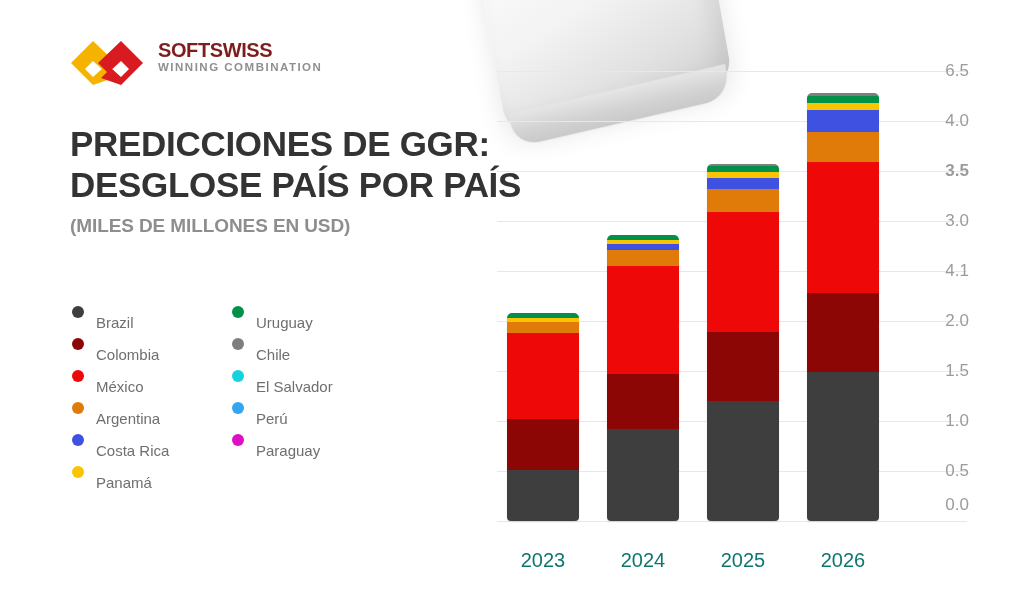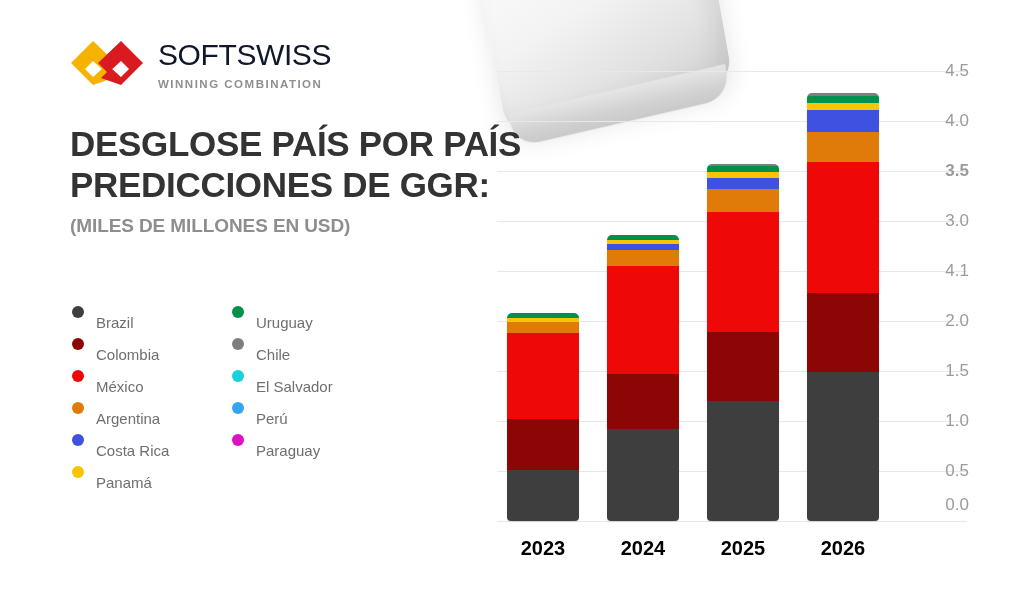--- a/index.html
+++ b/index.html
@@ -58,32 +58,32 @@
     width: 74px;
     height: 46px;
     flex: 0 0 auto;
     margin-top: 2px;
   }
   .logo-text {
     margin-left: 14px;
     padding-top: 2px;
   }
   .logo-word {
-    font-size: 30px;
-    font-weight: normal;
+    font-size: 20px;
+    font-weight: bold;
     letter-spacing: -0.4px;
-    color: #0f172a;
+    color: #7f1d1d;
     line-height: 1.02;
   }
   .logo-tag {
     font-size: 11.5px;
     font-weight: bold;
     letter-spacing: 1.5px;
     color: #8f8f8f;
-    margin-top: 7px;
+    margin-top: 1px;
   }
 
   
   .headline {
     position: absolute;
     left: 70px;
     top: 124px;
     width: 470px;
   }
   .headline-line {
@@ -183,26 +183,25 @@
     display: flex;
     flex-direction: column-reverse;
     box-shadow: 0 1px 2px rgba(0,0,0,0.10);
   }
   .seg {
     width: 100%;
     flex: 0 0 auto;
   }
   .xlabel {
     position: absolute;
-    top: 466px;
+    top: 478px;
     width: 100px;
     text-align: center;
     font-size: 20px;
-    color: #000000;
-    font-weight: bold;
+    color: #0f766e;
   }
 </style>
 </head>
 <body>
 
 <div id="root">
 
   <div class="deco-slab"></div>
 
   <div class="logo-block">
@@ -212,22 +211,22 @@
         <path d="M102 2 L146 46 L102 90 L62 76 L82 56 L102 74 L118 58 L102 42 L76 66 L56 46 Z" fill="#D91A21"></path>
       </g>
     </svg>
     <div class="logo-text">
       <div class="logo-word">SOFTSWISS</div>
       <div class="logo-tag">WINNING COMBINATION</div>
     </div>
   </div>
 
   <div class="headline">
+    <div class="headline-line">PREDICCIONES DE GGR:</div>
     <div class="headline-line">DESGLOSE PAÍS POR PAÍS</div>
-    <div class="headline-line">PREDICCIONES DE GGR:</div>
   </div>
   <div class="subhead">(MILES DE MILLONES EN USD)</div>
 
   <div class="legend">
     <div class="legend-col">
       <div class="legend-item">
         <span class="legend-dot" style="background:#3E3E3E"></span>
         <span class="legend-label">Brazil</span>
       </div>
       <div class="legend-item">
@@ -291,21 +290,21 @@
         <div class="ytick" style="top: 250px;">2.0</div>
         <div class="gridline" style="top: 200px;"></div>
         <div class="ytick" style="top: 200px;">4.1</div>
         <div class="gridline" style="top: 150px;"></div>
         <div class="ytick" style="top: 150px;">3.0</div>
         <div class="gridline" style="top: 100px;"></div>
         <div class="ytick" style="top: 100px; font-weight: bold;">3.5</div>
         <div class="gridline" style="top: 50px;"></div>
         <div class="ytick" style="top: 50px;">4.0</div>
         <div class="gridline" style="top: 0px;"></div>
-        <div class="ytick" style="top: 0px;">4.5</div>
+        <div class="ytick" style="top: 0px;">6.5</div>
         <div class="bar" style="left: 10px; height: 208px;">
           <div class="seg" title="Brazil: 0.51" style="height: 51px; background: rgb(62, 62, 62);"></div>
           <div class="seg" title="Colombia: 0.51" style="height: 51px; background: rgb(140, 6, 6);"></div>
           <div class="seg" title="México: 0.86" style="height: 86px; background: rgb(238, 8, 8);"></div>
           <div class="seg" title="Argentina: 0.11" style="height: 11px; background: rgb(224, 123, 9);"></div>
           <div class="seg" title="Panamá: 0.04" style="height: 4px; background: rgb(251, 196, 0);"></div>
           <div class="seg" title="Uruguay: 0.05" style="height: 5px; background: rgb(3, 144, 73);"></div>
         </div>
         <div class="xlabel" style="left: -4px;">2023</div>
         <div class="bar" style="left: 110px; height: 286px;">

